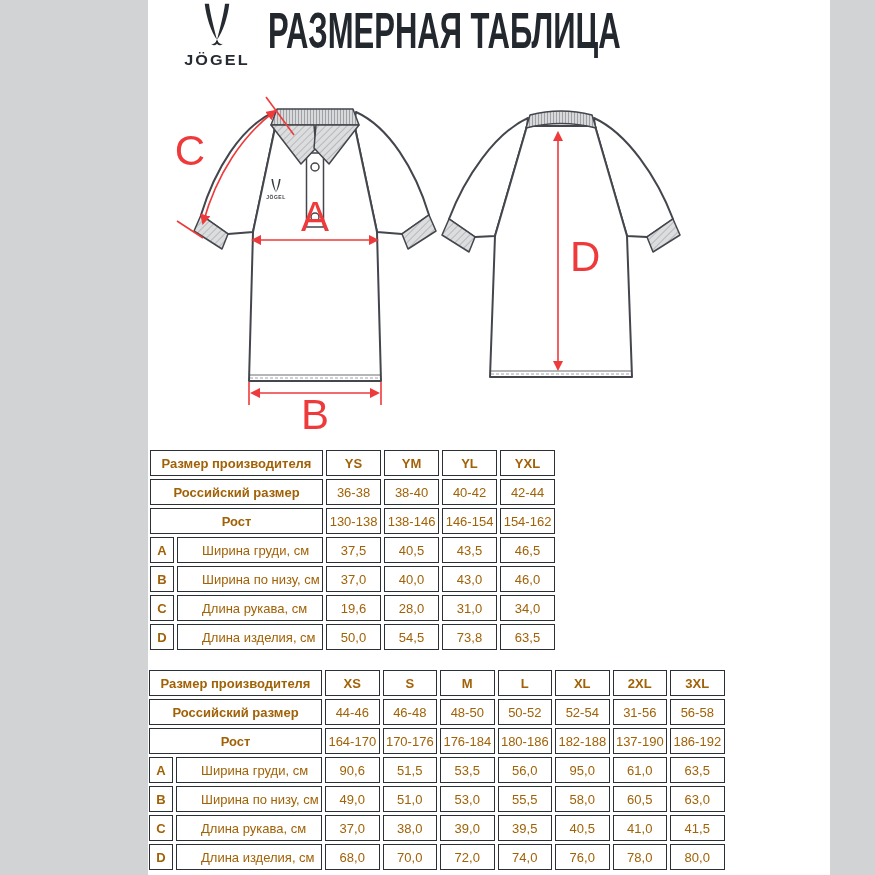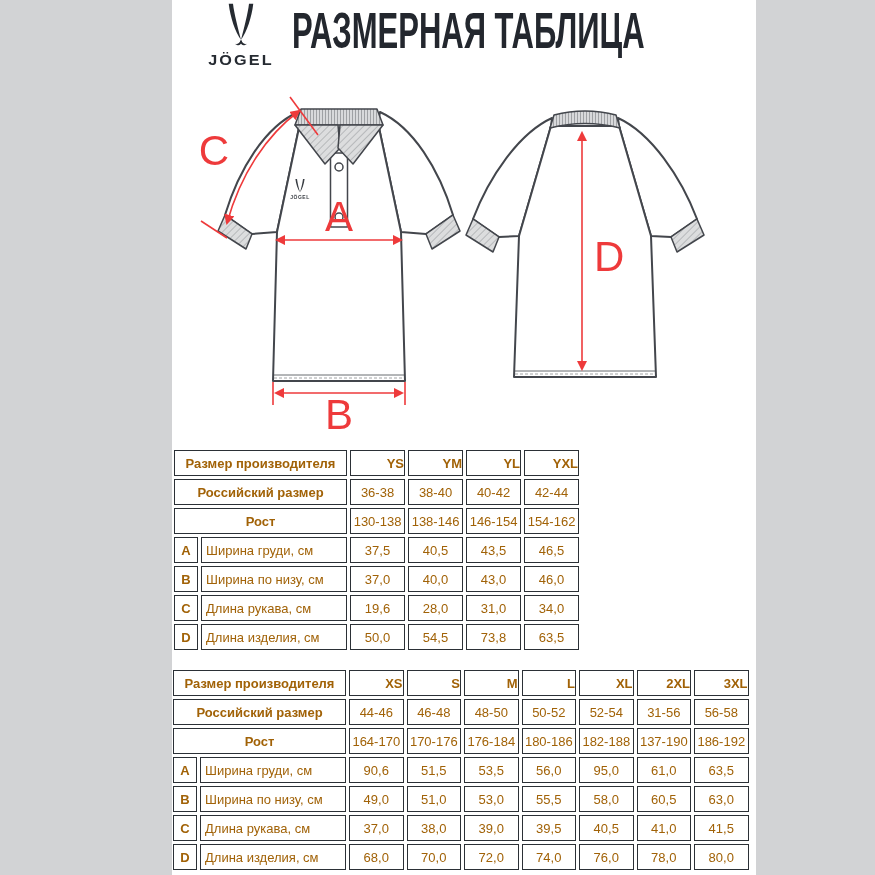--- a/index.html
+++ b/index.html
@@ -1,42 +1,42 @@
 <!DOCTYPE html>
 <html><head>
 <meta charset="utf-8">
 <style>
   * { margin:0; padding:0; box-sizing:border-box; }
   html,body { background:#d2d3d5; }
   body { width:875px; height:875px; font-family:"Liberation Sans", sans-serif; }
   .canvas { position:relative; width:875px; height:875px; background:#d2d3d5; overflow:hidden; }
-  .page { position:absolute; left:148px; top:0; width:584px; height:875px; background:#ffffff;margin-left:24px; }
+  .page { position:absolute; left:148px; top:0; width:682px; height:875px; background:#ffffff; }
 
   .brand { position:absolute; left:31px; top:2px; width:76px; text-align:center; color:#262b32; }
   .brand-mark { display:block; margin:0 auto; }
   .brand-name { font-size:15px; font-weight:bold; letter-spacing:2px; margin-top:3px;
                 transform:scaleX(1.08); transform-origin:50% 50%; }
 
   .title { position:absolute; left:120px; top:6px; font-size:50px; font-weight:bold; color:#23272e;
            white-space:nowrap; line-height:1.0; transform:scaleX(0.62); transform-origin:0 0; }
 
   .fig { position:absolute; }
   .fig.front { left:17px;  top:95px; }
   .fig.back  { left:263px; top:95px; }
 
   .size-table { position:absolute; border-collapse:separate; border-spacing:3px;
                 table-layout:fixed; color:#a16207; }
   .size-table.t1 { left:-1px; top:447px; width:411px; }
   .size-table.t2 { left:-2px; top:667px; width:581.5px; }
   .size-table td { border:1.5px solid #2b3036; height:26px; vertical-align:middle;
                    text-align:center; font-size:13px; background:#fff; overflow:hidden; }
   .size-table td.hl { font-weight:bold; }
-  .size-table td.sz { font-weight:bold;text-align:right; }
+  .size-table td.sz { font-weight:bold; }
   .size-table td.k  { font-weight:bold; }
-  .size-table td.p  { text-align:left; padding-left:4px; }
+  .size-table td.p  { text-align:left; padding-left:24px; }
   .size-table col.kc { width:24px; }
   .size-table col.pc { width:146px; }
   .t1 col.v { width:55px; }
   .t2 col.v { width:54.5px; }
 
   .dim { font-family:"Liberation Sans", sans-serif; font-size:42px; fill:#ee3a3b; }
 </style>
 </head>
 <body>
 

